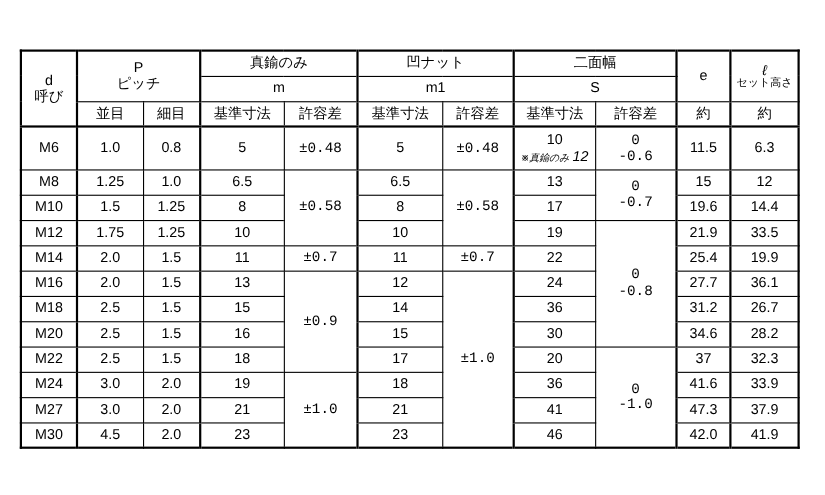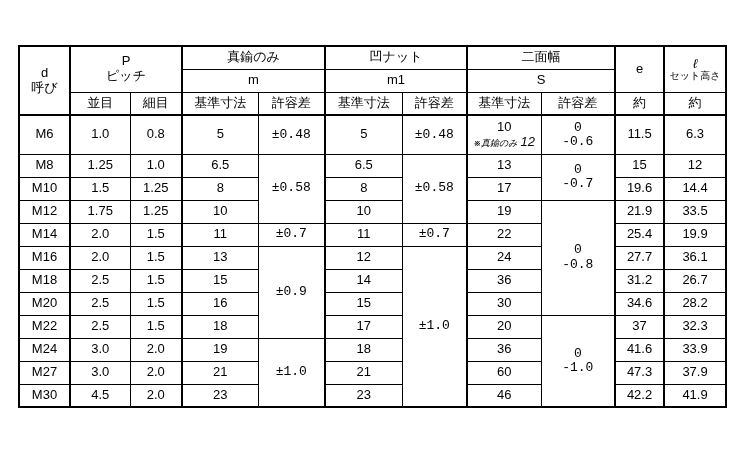--- a/index.html
+++ b/index.html
@@ -243,29 +243,29 @@
           <td class="sl">36</td>
           <td class="sl">41.6</td>
           <td class="sl">33.9</td>
         </tr>
         <tr>
           <td>M27</td>
           <td class="sl">3.0</td>
           <td>2.0</td>
           <td class="sl">21</td>
           <td class="sl">21</td>
-          <td class="sl">60</td>
+          <td class="sl">41</td>
           <td class="sl">47.3</td>
           <td class="sl">37.9</td>
         </tr>
         <tr>
           <td>M30</td>
           <td class="sl">4.5</td>
           <td>2.0</td>
           <td class="sl">23</td>
           <td class="sl">23</td>
           <td class="sl">46</td>
-          <td class="sl">42.2</td>
+          <td class="sl">42.0</td>
           <td class="sl">41.9</td>
         </tr>
       </tbody>
   </table>
 </div>
 
 </body></html>

